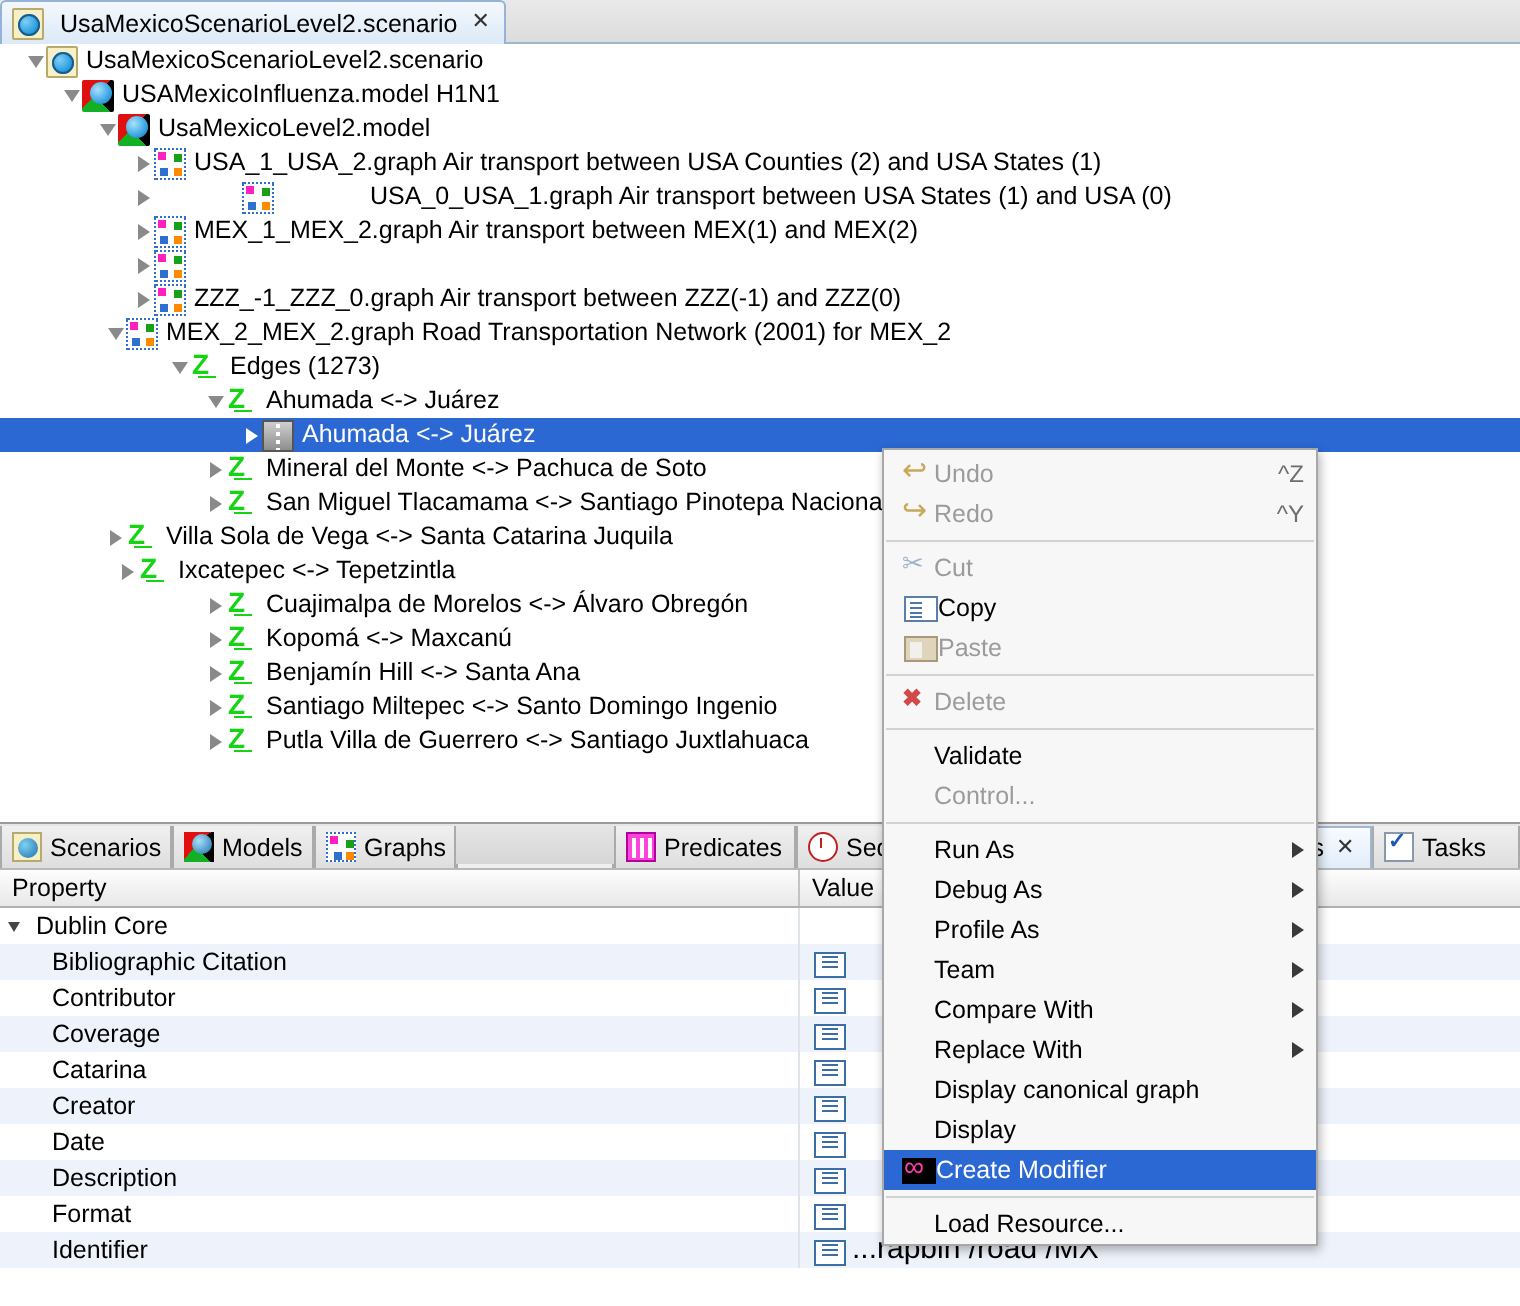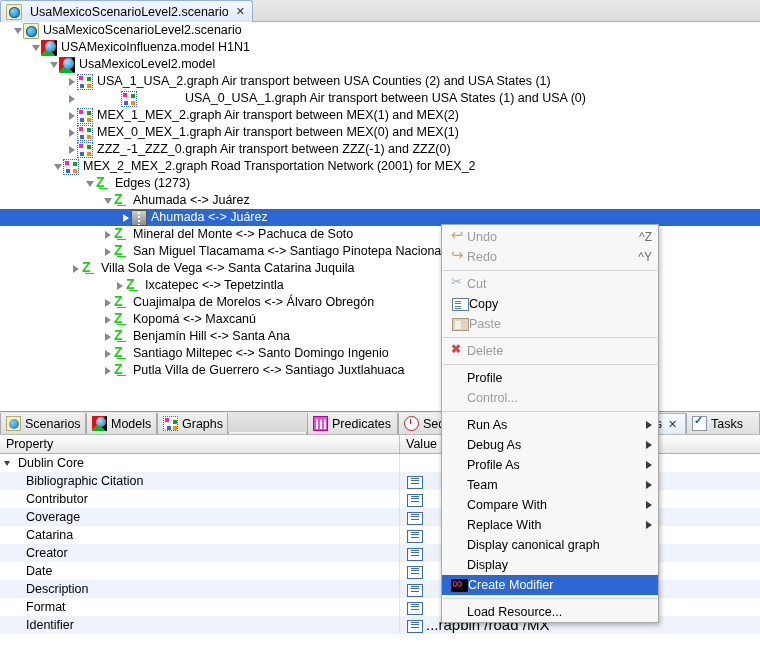--- a/index.html
+++ b/index.html
@@ -277,21 +277,20 @@
           <i></i>
         </span>
         <span class="ico graph"></span>
         <span class="tlabel">MEX_1_MEX_2.graph Air transport between MEX(1) and MEX(2)</span>
       </div>
       <div class="trow" style="padding-left: 66px;">
         <span class="twist closed">
           <i></i>
         </span>
         <span class="ico graph"></span>
-        <span class="tlabel">MEX_0_MEX_1.graph Air transport between MEX(0) and MEX(1)</span>
       </div>
       <div class="trow" style="padding-left: 66px;">
         <span class="twist closed">
           <i></i>
         </span>
         <span class="ico graph"></span>
         <span class="tlabel">ZZZ_-1_ZZZ_0.graph Air transport between ZZZ(-1) and ZZZ(0)</span>
       </div>
       <div class="trow" style="padding-left: 52px;">
         <span class="twist open">
@@ -328,28 +327,28 @@
         <span class="ico edge"></span>
         <span class="tlabel">Mineral del Monte &lt;-&gt; Pachuca de Soto</span>
       </div>
       <div class="trow" style="padding-left: 102px;">
         <span class="twist closed">
           <i></i>
         </span>
         <span class="ico edge"></span>
         <span class="tlabel">San Miguel Tlacamama &lt;-&gt; Santiago Pinotepa Nacional</span>
       </div>
-      <div class="trow" style="padding-left: 70px;">
+      <div class="trow" style="padding-left: 52px;">
         <span class="twist closed">
           <i></i>
         </span>
         <span class="ico edge"></span>
         <span class="tlabel">Villa Sola de Vega &lt;-&gt; Santa Catarina Juquila</span>
       </div>
-      <div class="trow" style="padding-left: 114px;">
+      <div class="trow" style="padding-left: 58px;">
         <span class="twist closed">
           <i></i>
         </span>
         <span class="ico edge"></span>
         <span class="tlabel">Ixcatepec &lt;-&gt; Tepetzintla</span>
       </div>
       <div class="trow" style="padding-left: 102px;">
         <span class="twist closed">
           <i></i>
         </span>
@@ -550,21 +549,21 @@
         <span class="mtext">Paste</span>
       </div>
       <div class="msep"></div>
       <div class="mi disabled">
         <span class="mico del"></span>
         <span class="mtext">Delete</span>
       </div>
       <div class="msep"></div>
       <div class="mi">
         <span class="mico"></span>
-        <span class="mtext">Profile</span>
+        <span class="mtext">Validate</span>
       </div>
       <div class="mi disabled">
         <span class="mico"></span>
         <span class="mtext">Control...</span>
       </div>
       <div class="msep"></div>
       <div class="mi">
         <span class="mico"></span>
         <span class="mtext">Run As</span>
         <span class="marrow"></span>

